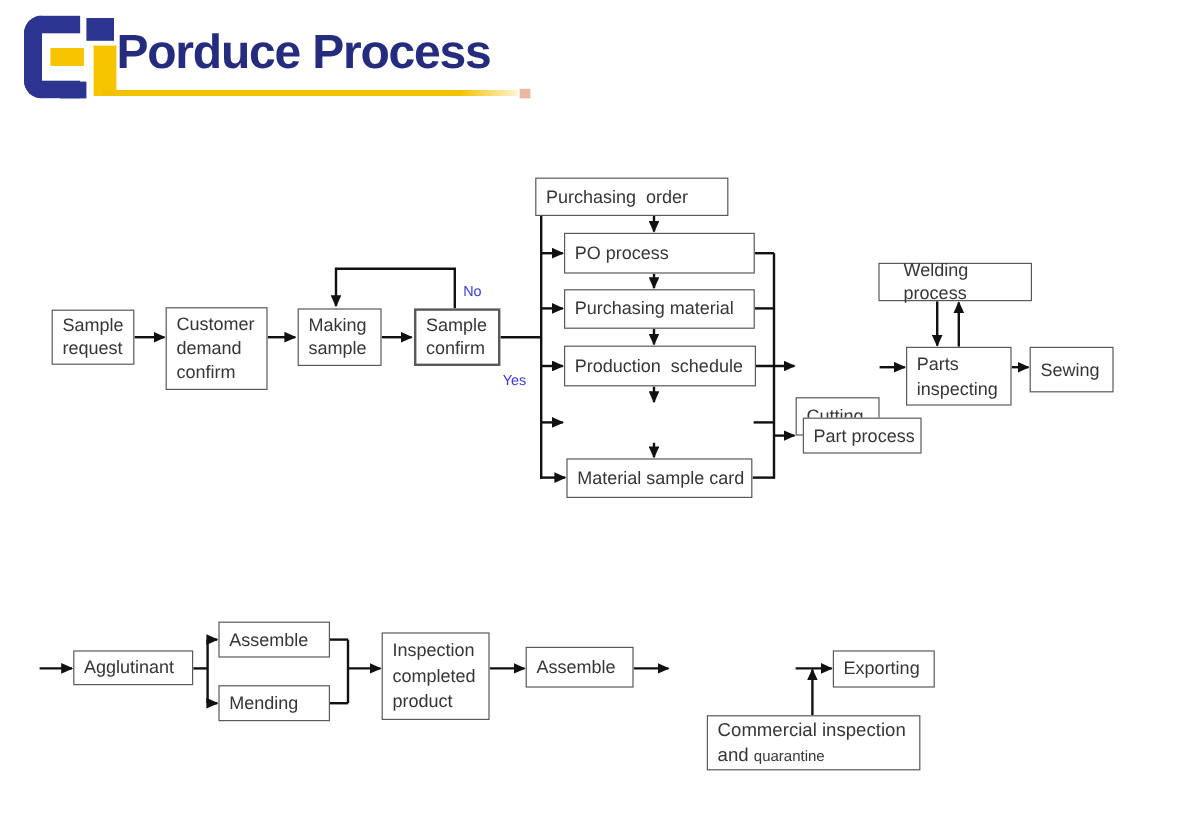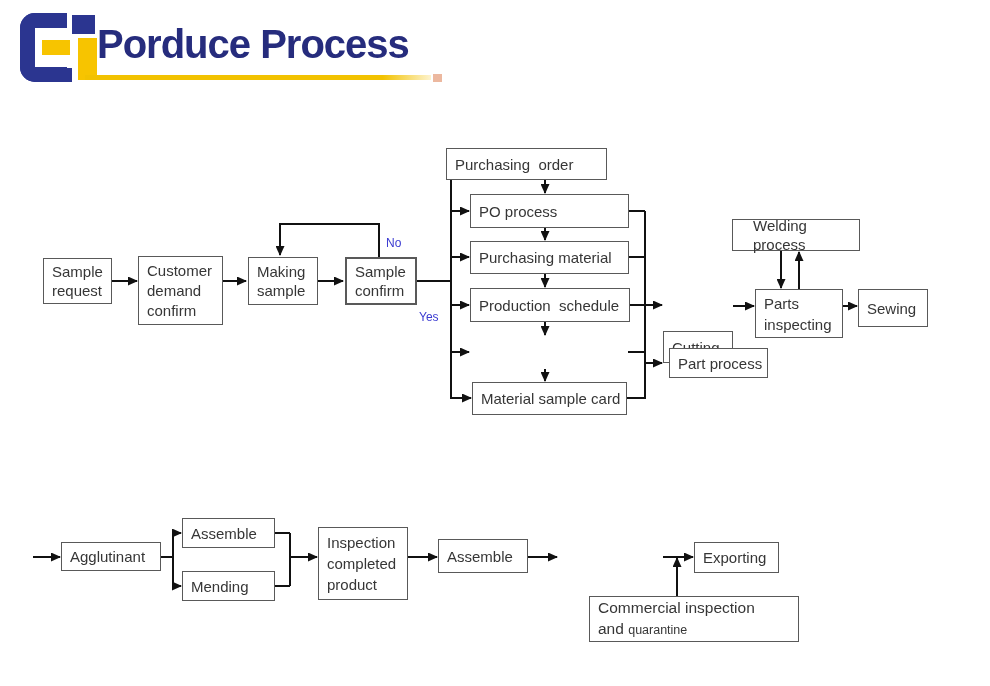--- a/index.html
+++ b/index.html
@@ -49,21 +49,21 @@
   #lbl-yes{left:419px;top:310px;}
 
   
   #n-agglutinant{left:61px;top:542px;width:100px;height:29px;}
   #n-assemble{left:182px;top:518px;width:93px;height:30px;}
   #n-mending{left:182px;top:571px;width:93px;height:30px;}
   #n-inspection-completed{left:318px;top:527px;width:90px;height:73px;line-height:21px;}
   #n-packaging{left:438px;top:539px;width:90px;height:34px;}
   #n-warehousing{left:558px;top:540px;width:105px;height:31px;}
   #n-exporting{left:694px;top:542px;width:85px;height:31px;}
-  #n-commercial{left:589px;top:596px;width:210px;height:46px;font-size:15.5px;line-height:21px;border-width:1.8px;}
+  #n-commercial{left:589px;top:596px;width:178px;height:46px;font-size:15.5px;line-height:21px;border-width:1.8px;}
   #n-commercial .small{font-size:12.5px;}
 
   .connector-line{stroke:#111111;stroke-width:2;fill:none;}
 </style>
 </head>
 <body>
 
 <div>
   <div class="logo-part" id="logo-g"></div>
   <div class="logo-part" id="logo-chin"></div>

